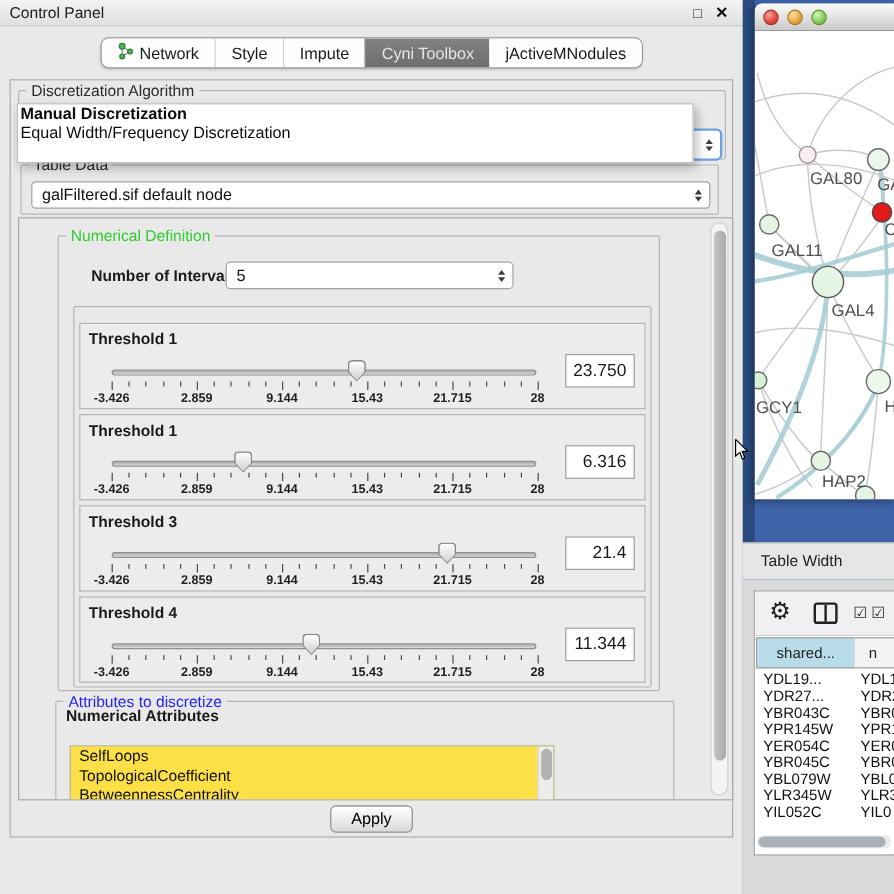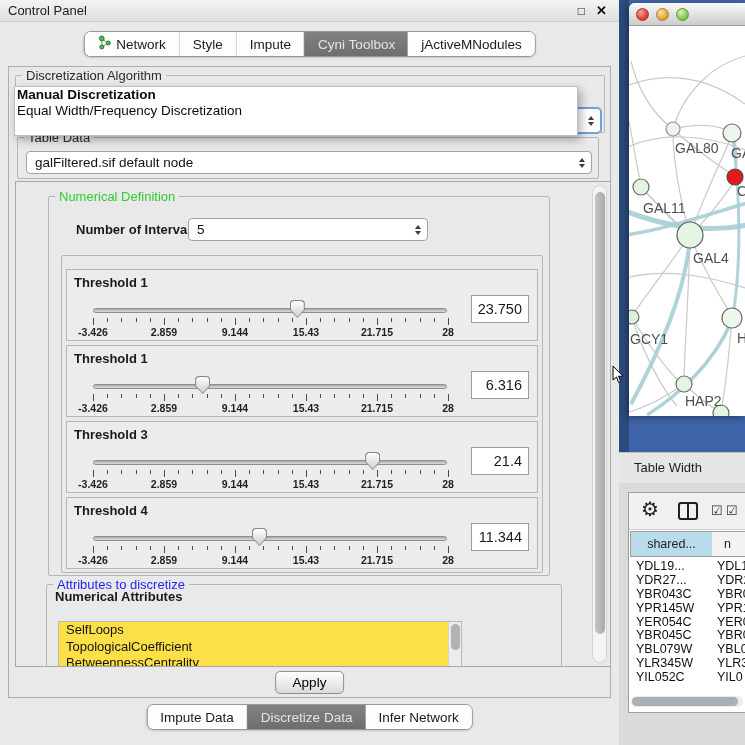--- a/index.html
+++ b/index.html
@@ -378,31 +378,20 @@
       </div>
 
       <div id="vscroll">
           <div class="vthumb"></div>
         </div>
     </div>
 
     <button id="apply-btn">Apply</button>
   </div>
 
-  <div id="bottom-tabs" class="seg">
-      <div class="tab">
-        <span>Impute Data</span>
-      </div>
-      <div class="tab selected">
-        <span>Discretize Data</span>
-      </div>
-      <div class="tab">
-        <span>Infer Network</span>
-      </div>
-    </div>
 
   <div id="algo-popup">
     <div id="popup-items">
         <div class="popup-item selected">Manual Discretization</div>
         <div class="popup-item">Equal Width/Frequency Discretization</div>
       </div>
   </div>
 </div>
 
 <div id="right-side">

